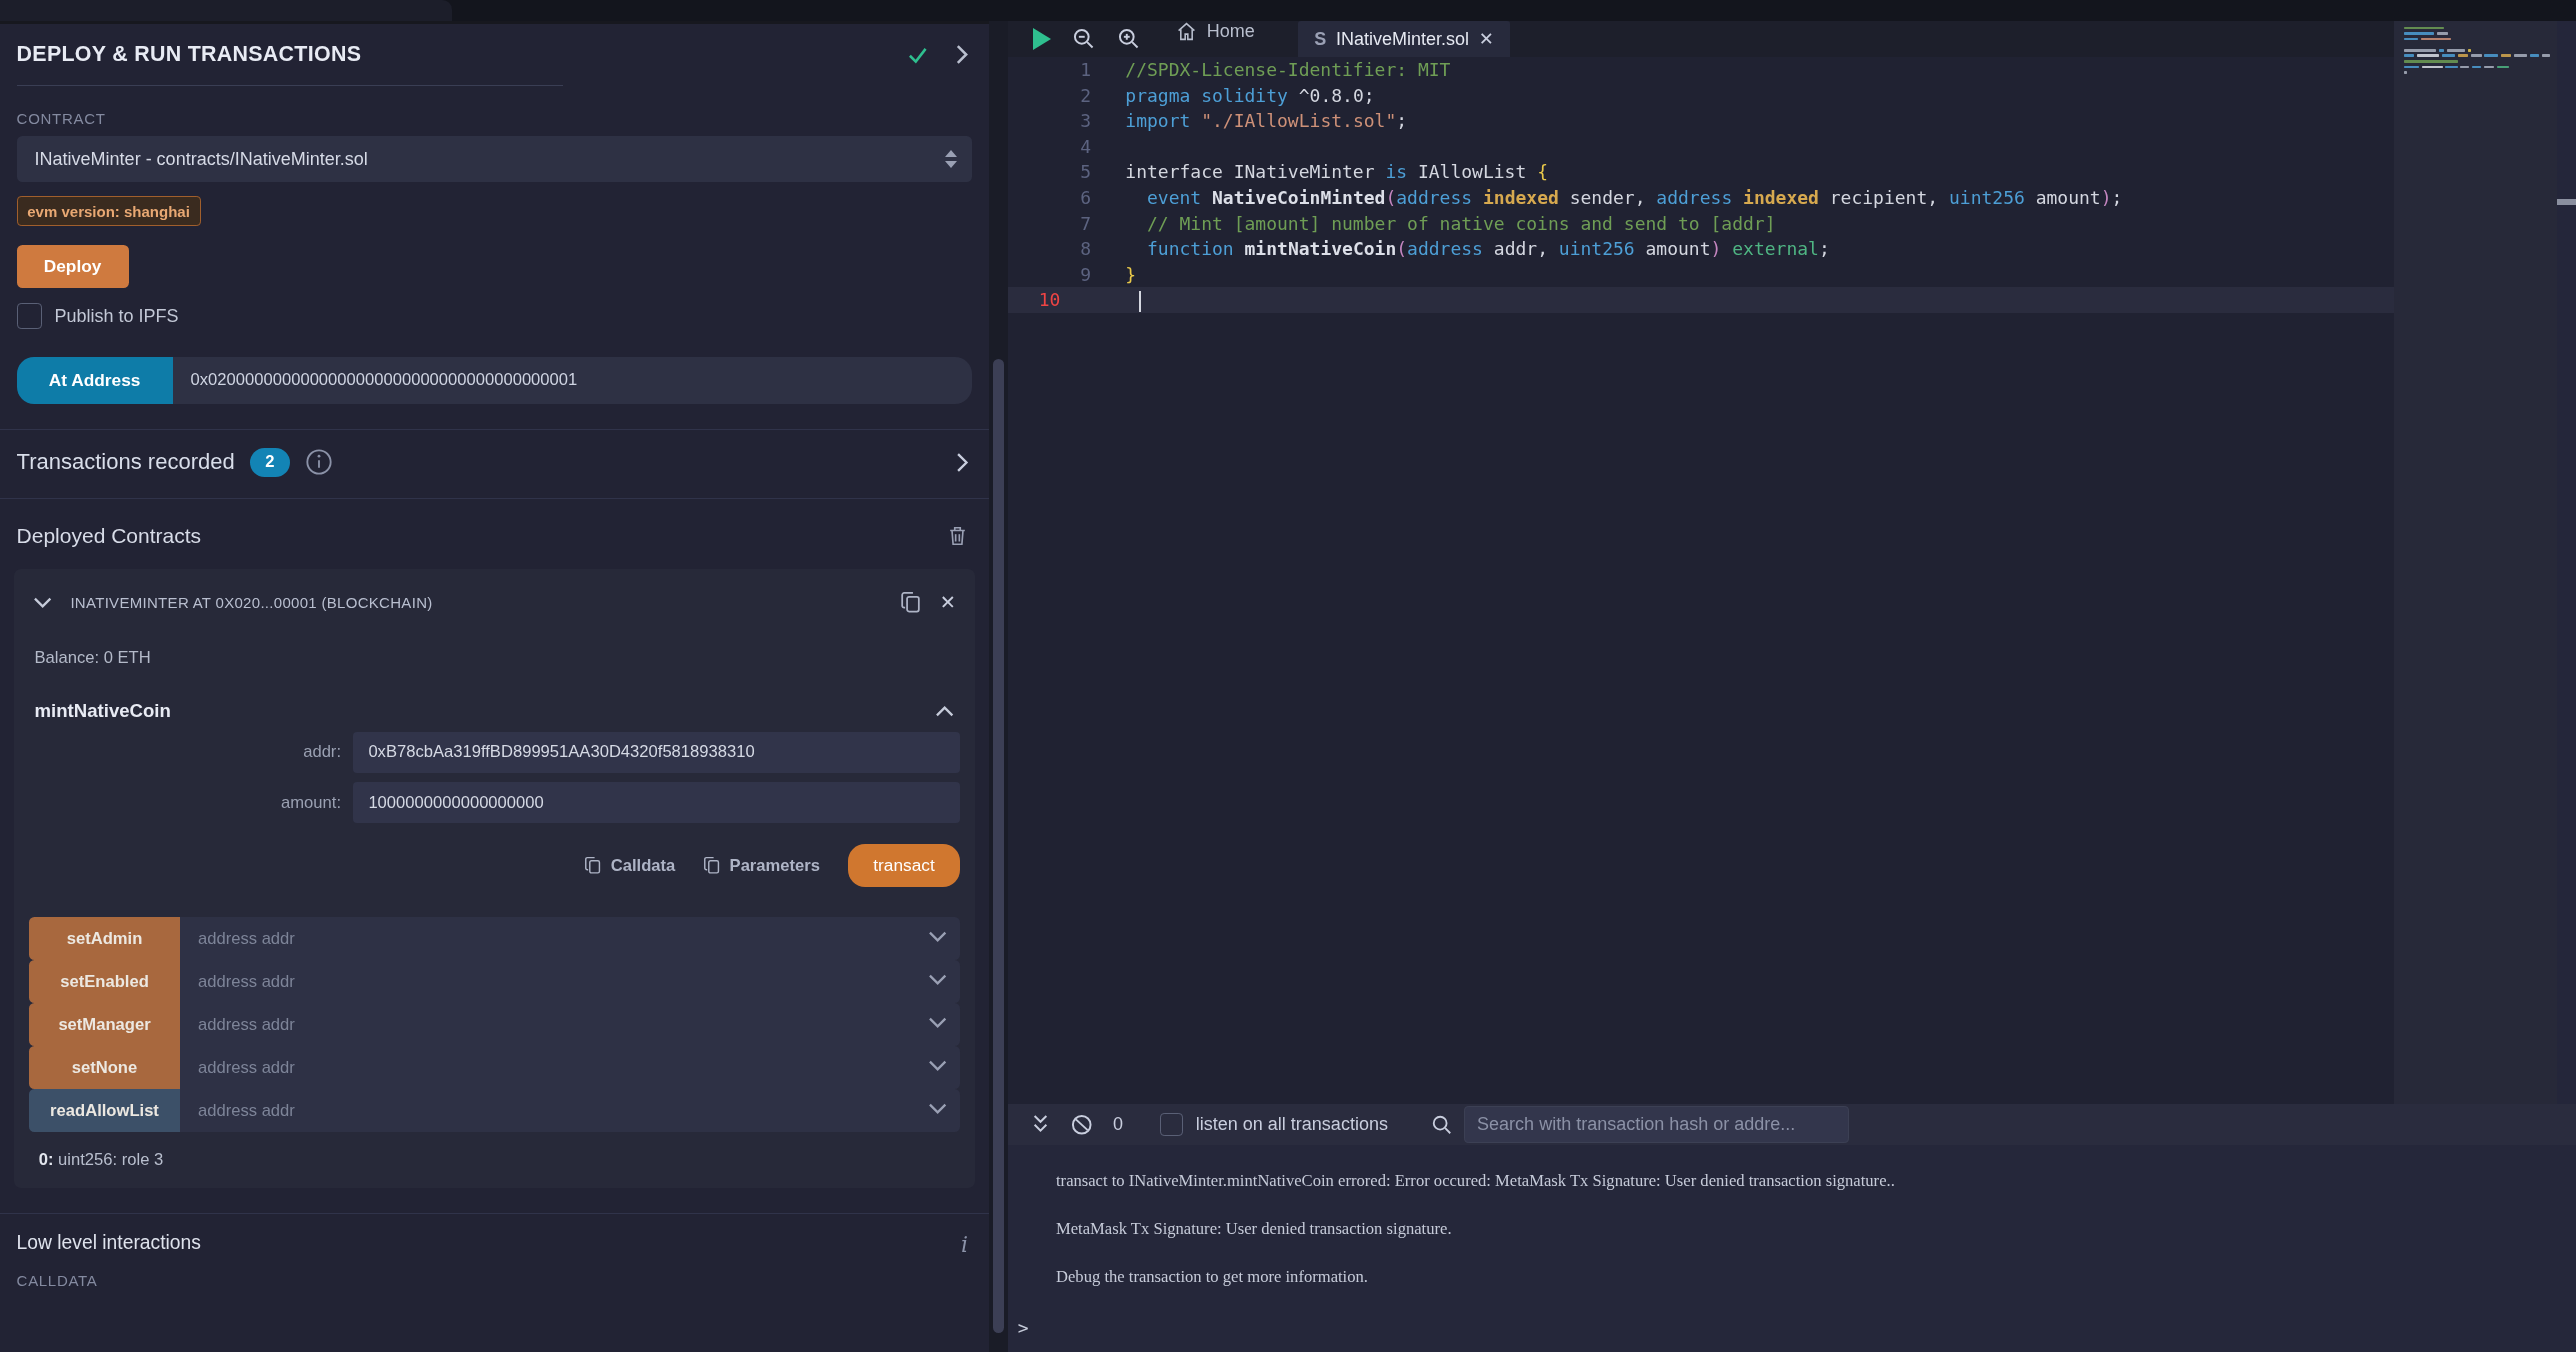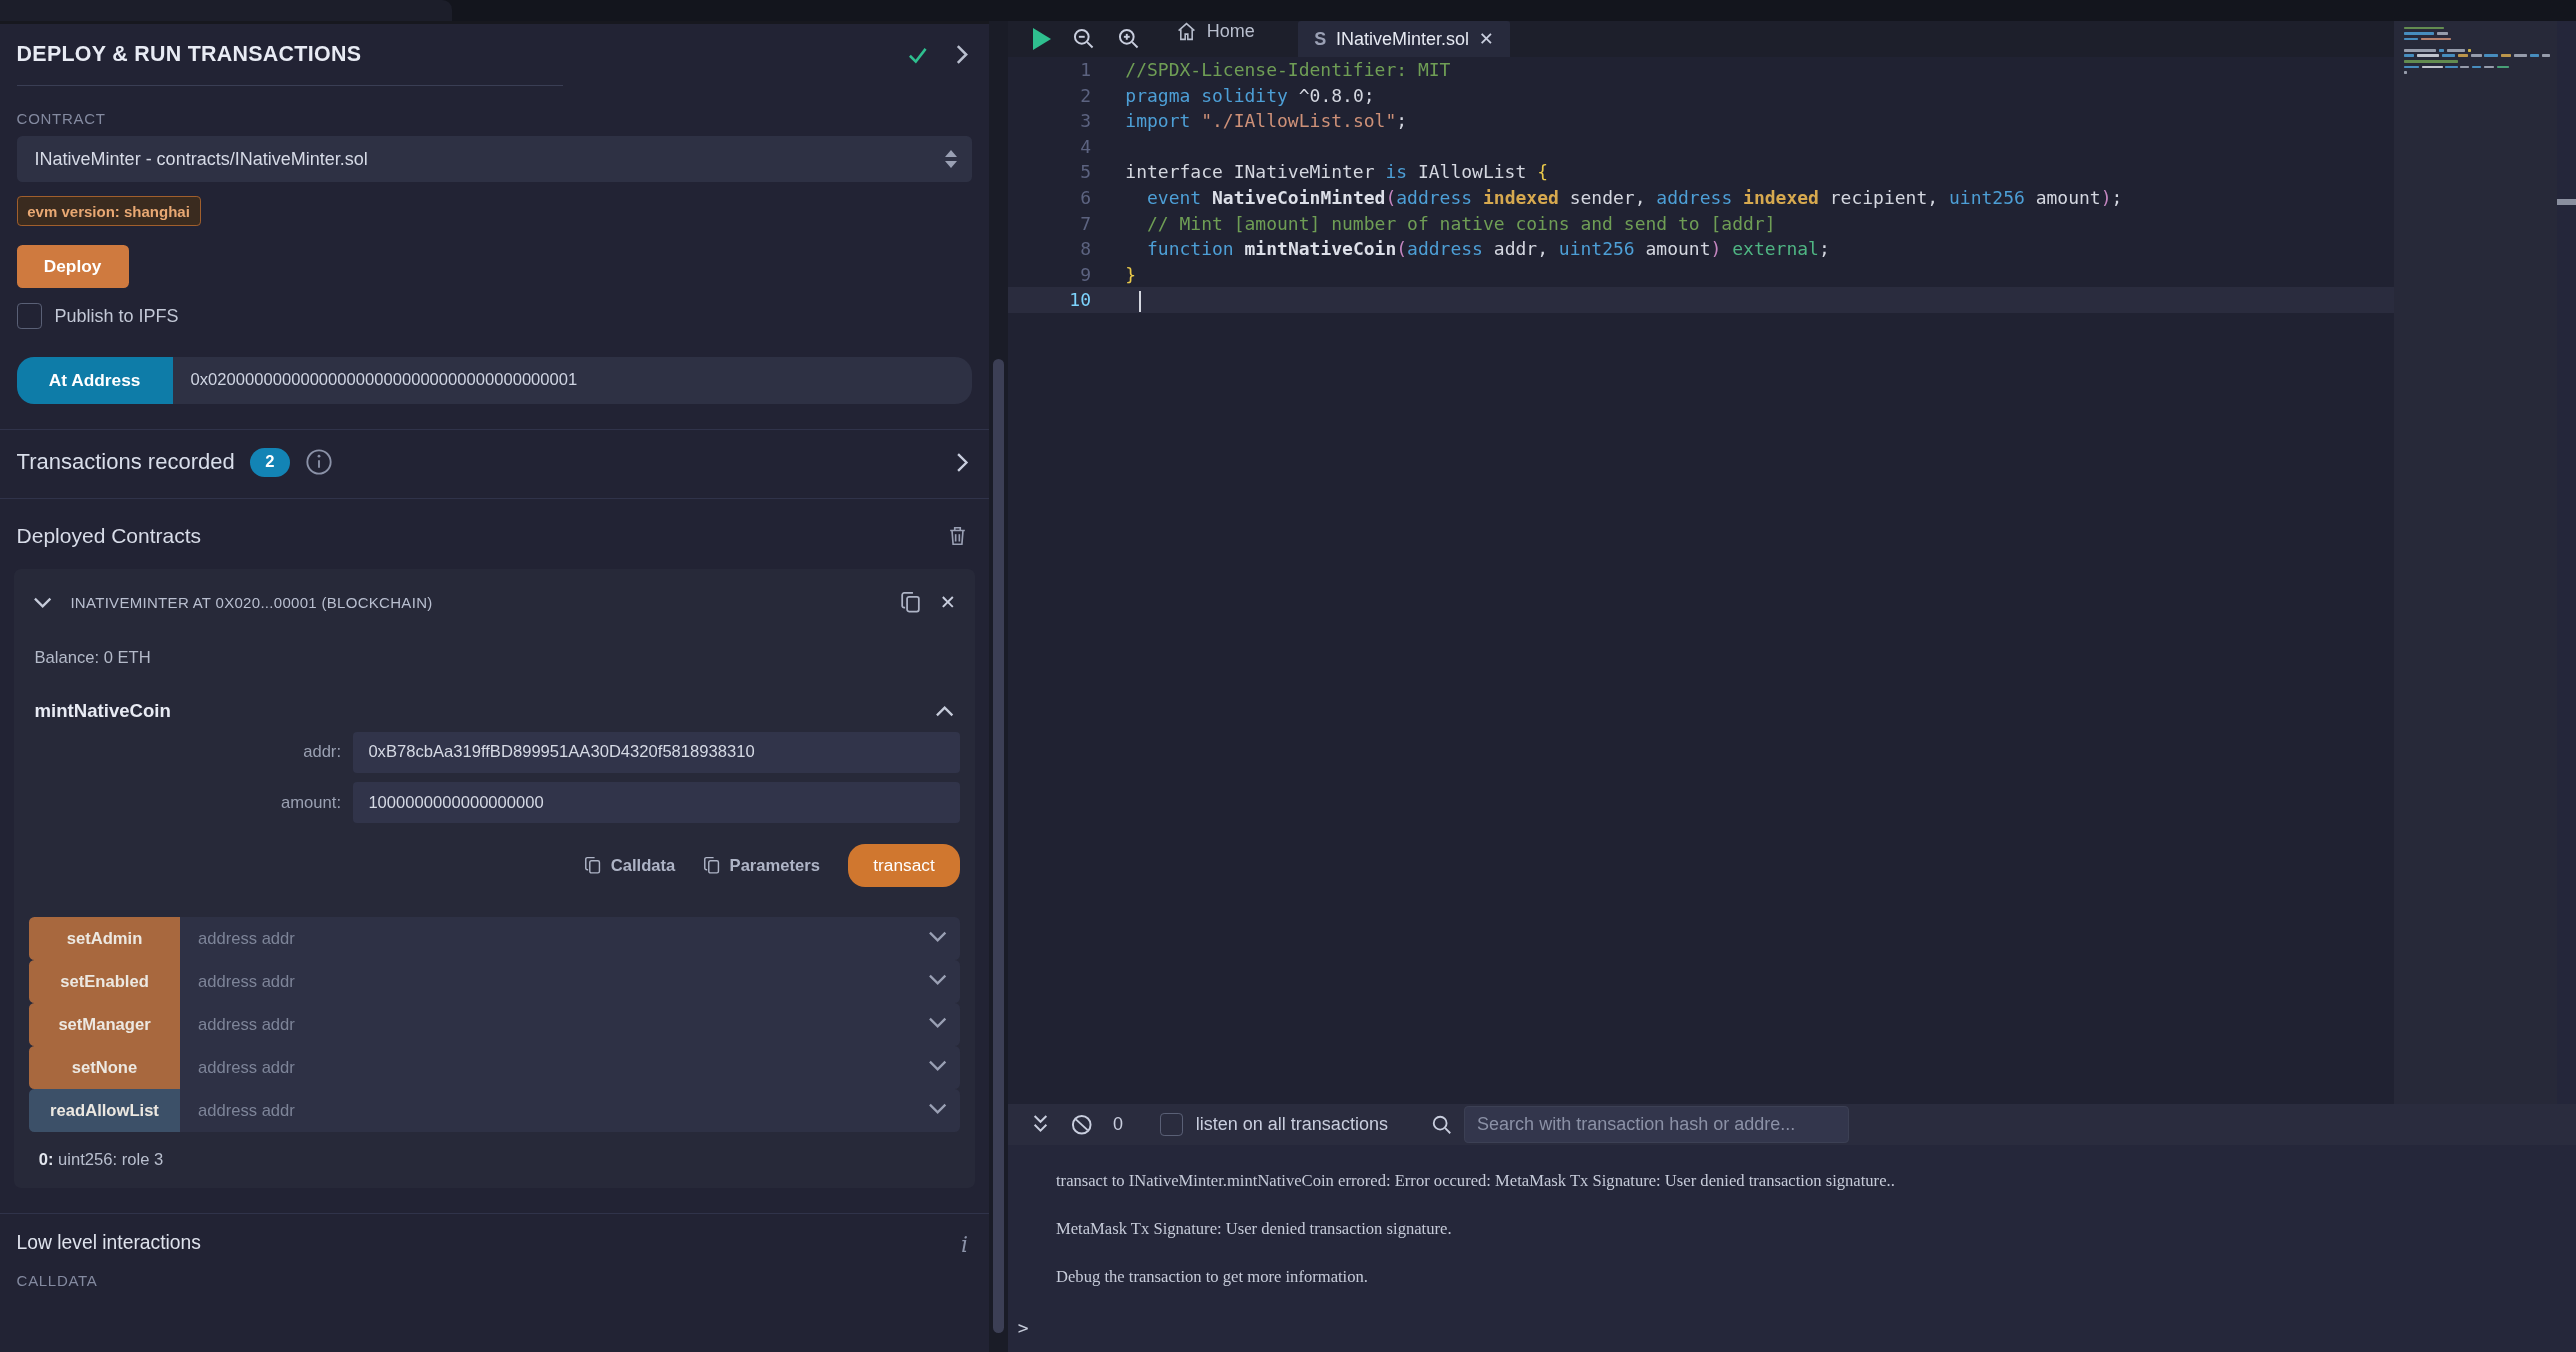--- a/index.html
+++ b/index.html
@@ -88,21 +88,21 @@
   #tab-home{display:flex;align-items:flex-start;gap:9.7px;margin-left:25px;padding:0 11px;height:36px;
      font-size:18px;color:#b9bfce;cursor:pointer;}
   #tab-active{display:flex;align-items:center;gap:9.7px;margin-left:32px;padding:0 16.6px;height:36px;
      background:#272a3c;border-radius:2.8px 2.8px 0 0;font-size:18px;color:#e6e9f2;cursor:pointer;}
   #sol-icon{font-weight:bold;font-size:18px;color:#9aa0b4;}
   #tab-close{font-size:18px;color:#c9cede;}
   #code-area{position:absolute;left:0;top:36px;right:0;bottom:0;font-family:"DejaVu Sans Mono",monospace;font-size:18px;}
   .code-line{position:relative;height:25.6px;line-height:25.6px;white-space:pre;}
   .code-line.current{background:#2a2c3e;}
   .gutter-num{display:inline-block;width:83px;padding-right:19.3px;text-align:right;color:#5c6380;}
-  .code-line.current .gutter-num{color:#7dd3fc;}
+  .code-line.current .gutter-num{color:#ef4444;text-align:center;}
   .code-text{padding-left:15px;}
   .caret{display:inline-block;width:2.1px;height:21px;background:#d4d7e0;vertical-align:middle;margin-left:14px;}
   .tk-comment{color:#6f9e55;}
   .tk-kw{color:#4d9fd6;}
   .tk-str{color:#ce9178;}
   .tk-paren{color:#c586c0;}
   .tk-brace{color:#e8c84a;}
   .tk-id{color:#d4d7e0;}
   .tk-fn{color:#dcdfe8;font-weight:bold;}
   .tk-mod{color:#d7a94f;font-weight:bold;}

